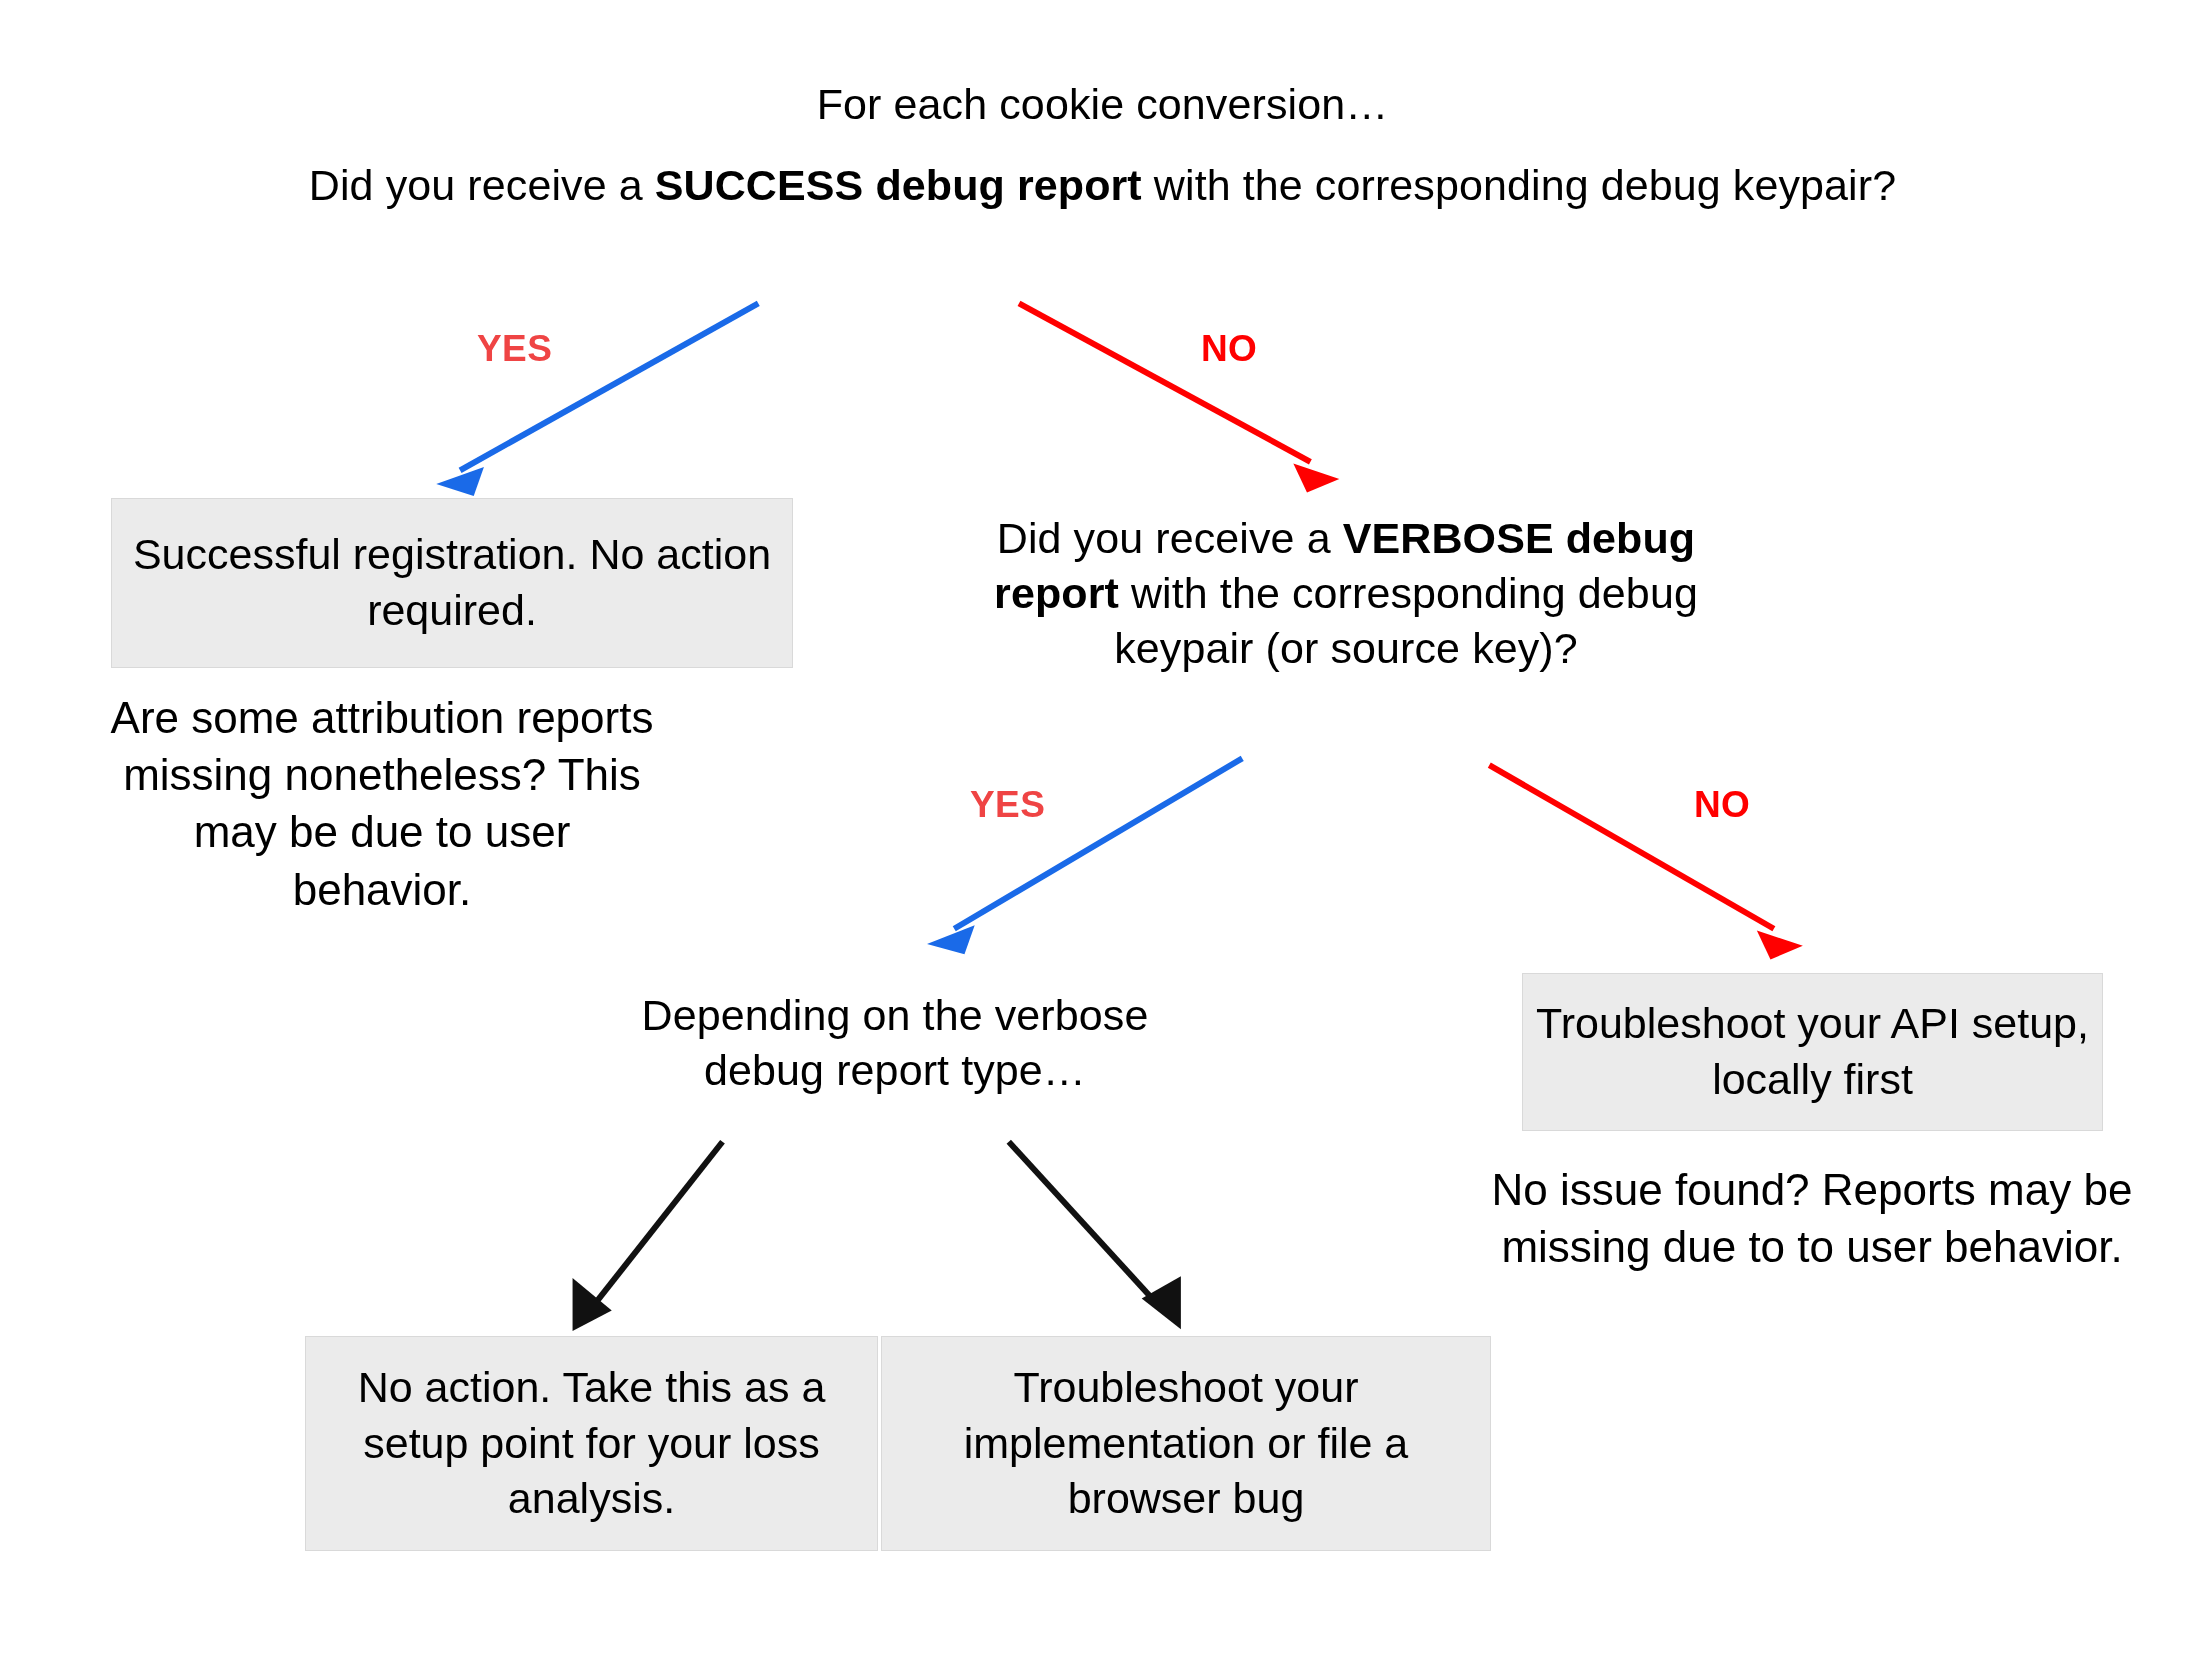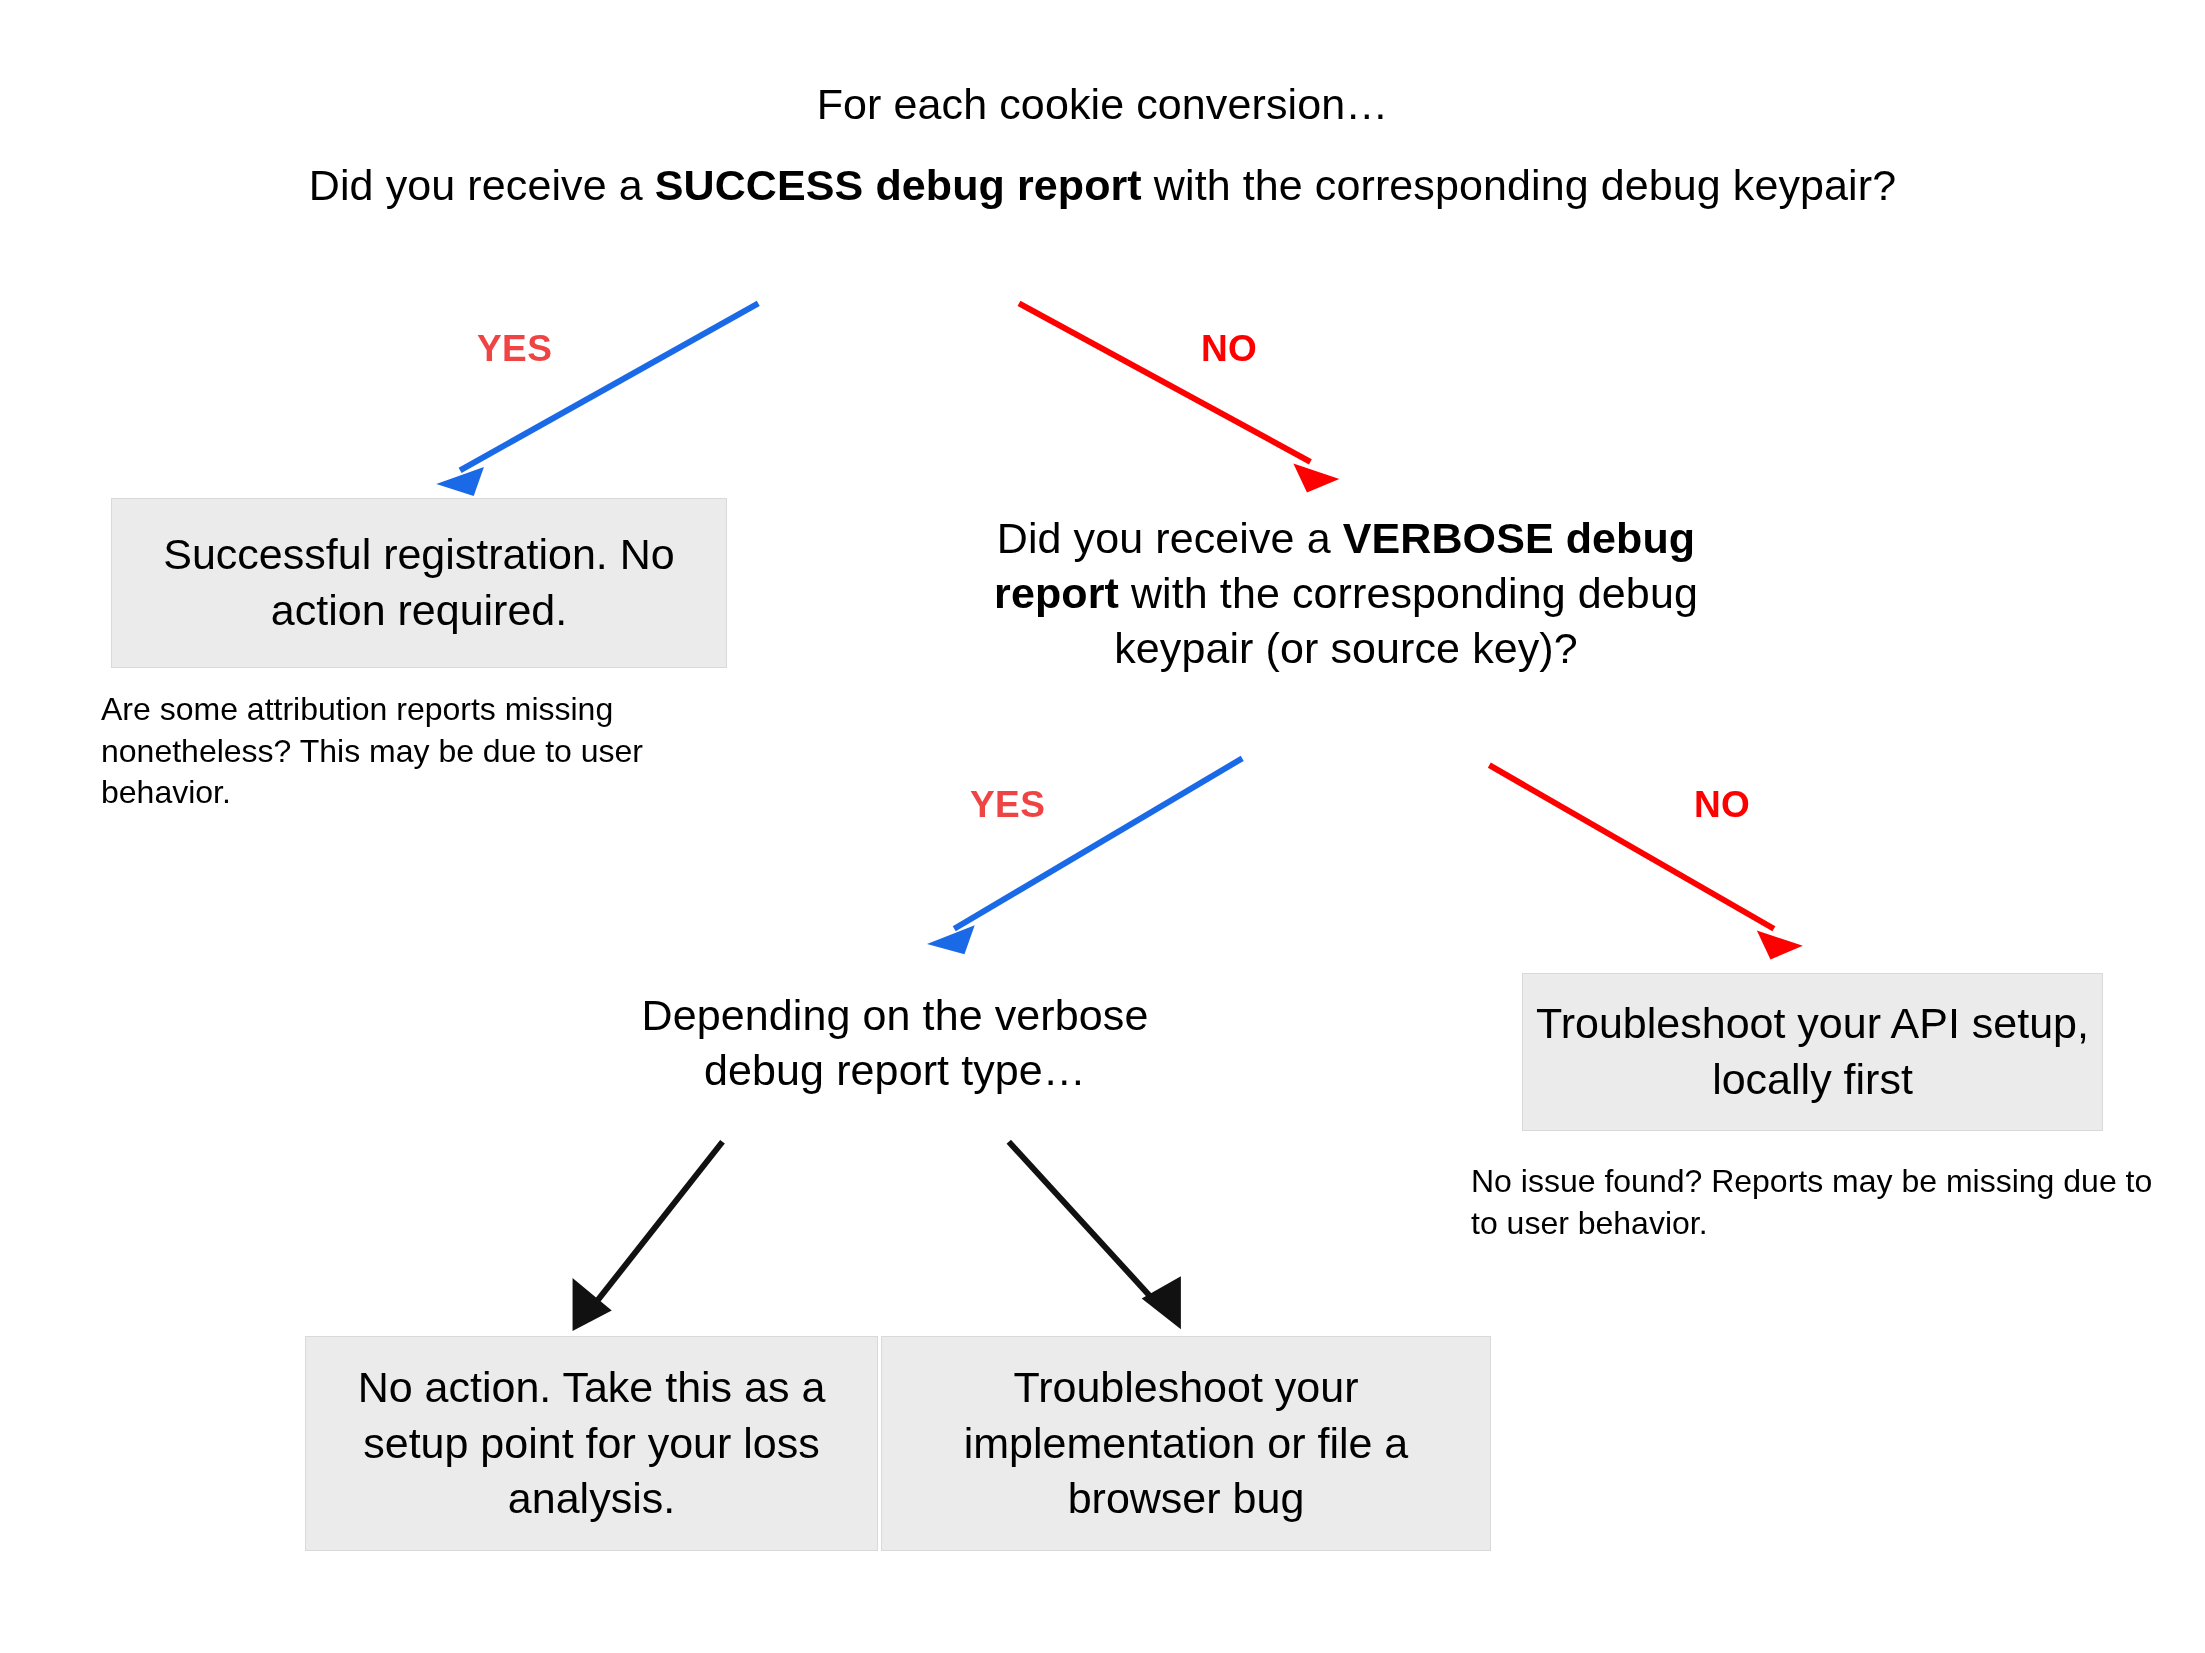--- a/index.html
+++ b/index.html
@@ -45,40 +45,40 @@
     box-sizing: border-box;
     display: flex;
     align-items: center;
     justify-content: center;
     text-align: center;
     font-size: 43px;
     line-height: 1.30;
   }
   .caption {
     position: absolute;
-    text-align: left;
-    font-size: 32px;
+    text-align: center;
+    font-size: 44px;
     line-height: 1.30;
   }
   .edge-label {
     position: absolute;
     font-weight: bold;
     font-size: 37px;
     letter-spacing: 0.4px;
   }
   .label-yes { color: #ef4444; }
   .label-no  { color: #ff0000; }
 
   
   #lead-in      { left: 506px;  top: 77px;   width: 1193px; }
   #root-q       { left: 293px;  top: 158px;  width: 1619px; }
   #verbose-q    { left: 988px; top: 511px;  width: 716px;  }
   #verbose-type { left: 614px;  top: 988px; width: 562px;  }
 
-  #box-success  { left: 111px;  top: 498px;  width: 616px;  height: 170px; }
+  #box-success  { left: 111px;  top: 498px;  width: 682px;  height: 170px; }
   #box-api      { left: 1522px; top: 973px; width: 581px;  height: 158px; }
   #box-noaction { left: 305px;  top: 1336px; width: 573px;  height: 215px; }
   #box-impl     { left: 881px; top: 1336px; width: 610px;  height: 215px; }
 
   #cap-success  { left: 101px;  top: 689px;  width: 562px;  }
   #cap-api      { left: 1471px; top: 1161px; width: 682px;  }
 
   #yes-1 { left: 477px;  top: 328px;  }
   #no-1  { left: 1201px; top: 328px;  }
   #yes-2 { left: 970px; top: 784px;  }

